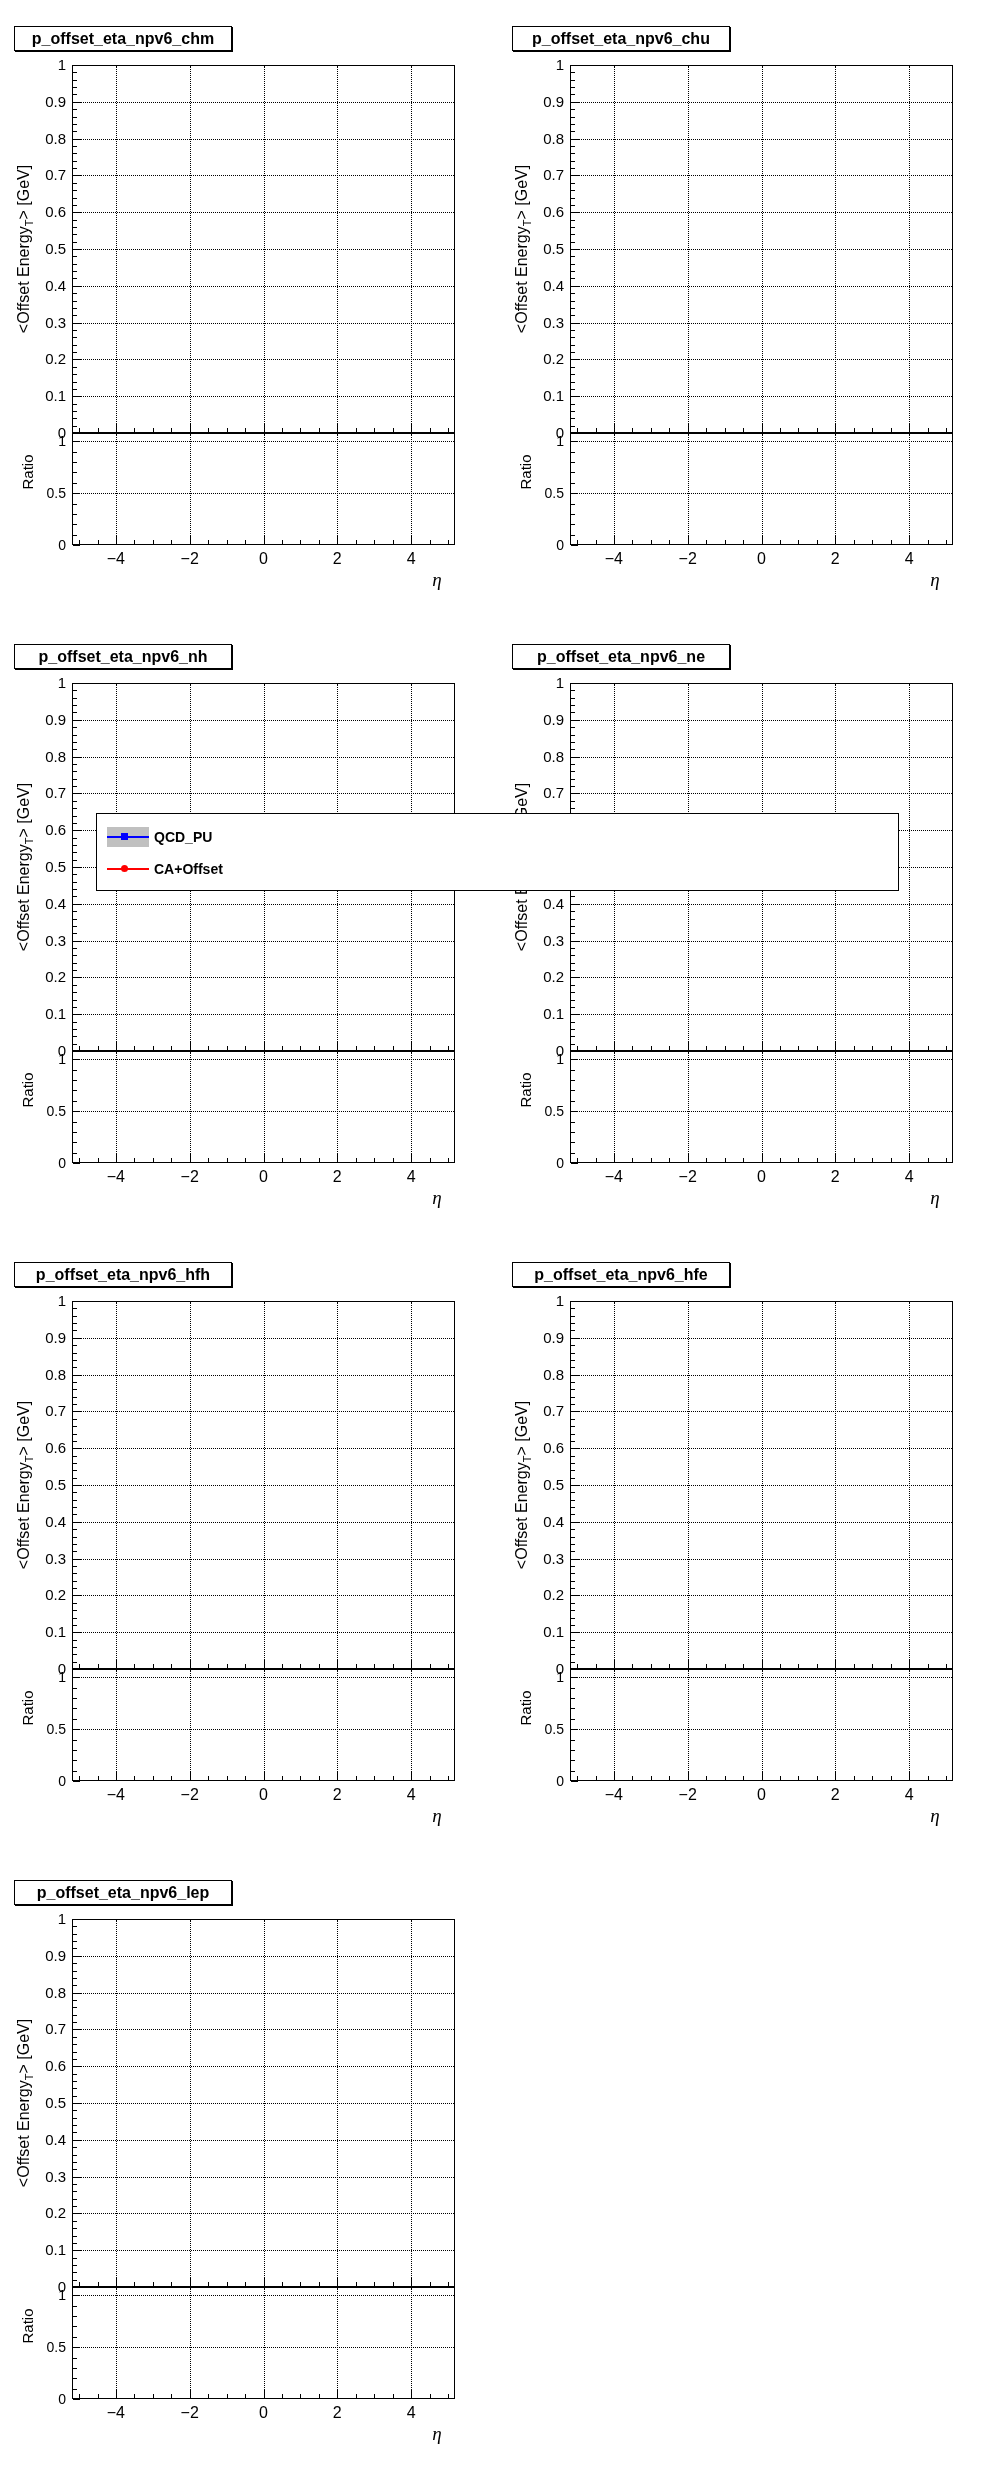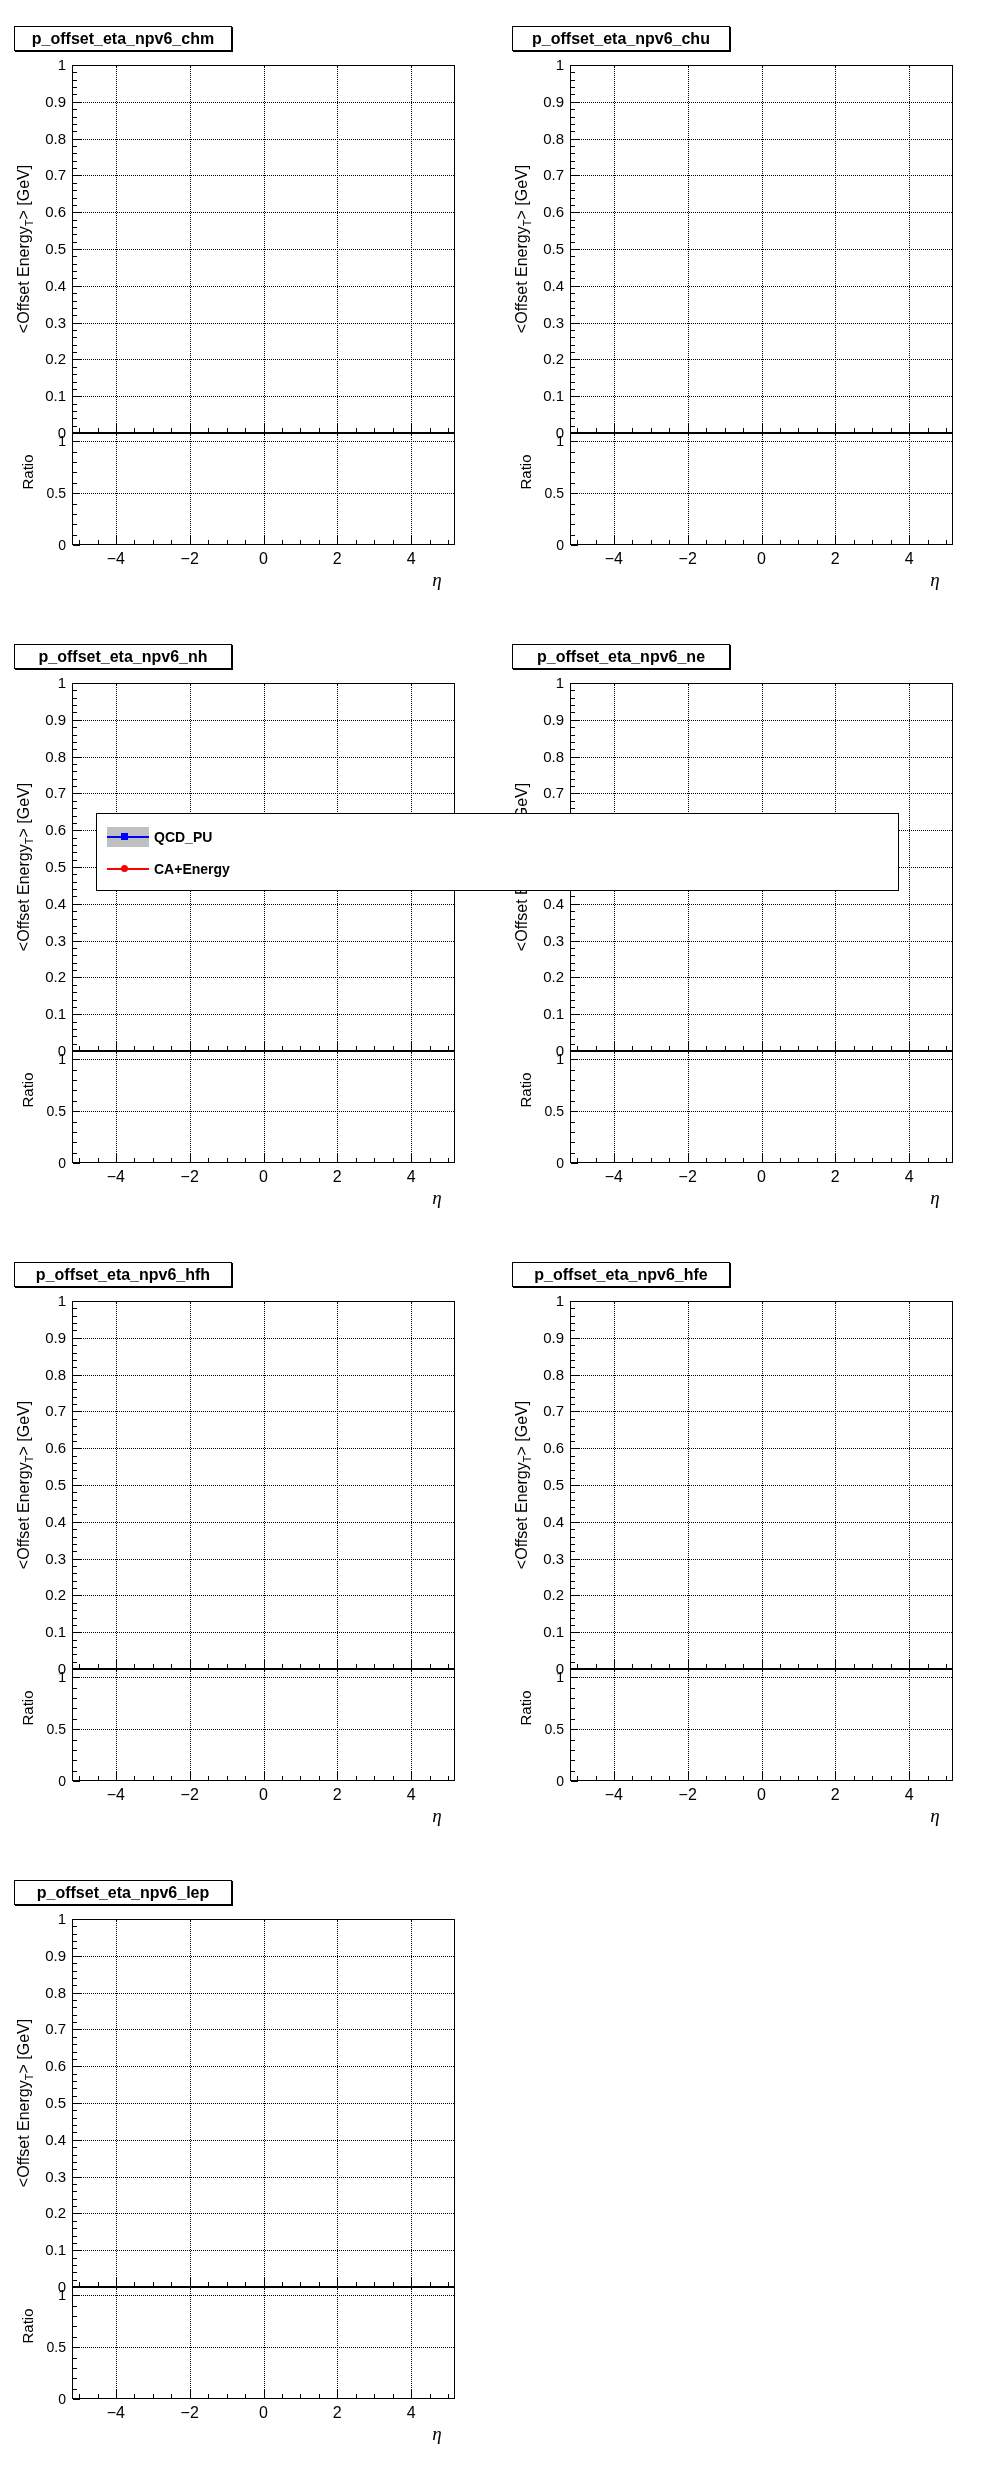--- a/index.html
+++ b/index.html
@@ -1116,16 +1116,16 @@
   <div class="legend">
     <div>
       <span class="legend-band" style="background: rgb(192, 192, 192);"></span>
       <span class="legend-line" style="top: 22px; background: rgb(0, 0, 255);"></span>
       <span class="legend-marker" style="left: 24px; top: 19px; background: rgb(0, 0, 255);"></span>
       <span class="legend-label" style="top:15px;">QCD_PU</span>
     </div>
     <div>
       <span class="legend-line" style="top: 54px; background: rgb(255, 0, 0);"></span>
       <span class="legend-marker" style="left: 24px; top: 51px; border-radius: 50%; background: rgb(255, 0, 0);"></span>
-      <span class="legend-label" style="top:47px;">CA+Energy</span>
+      <span class="legend-label" style="top:47px;">CA+Offset</span>
     </div>
   </div>
 </div>
 
 </body></html>

